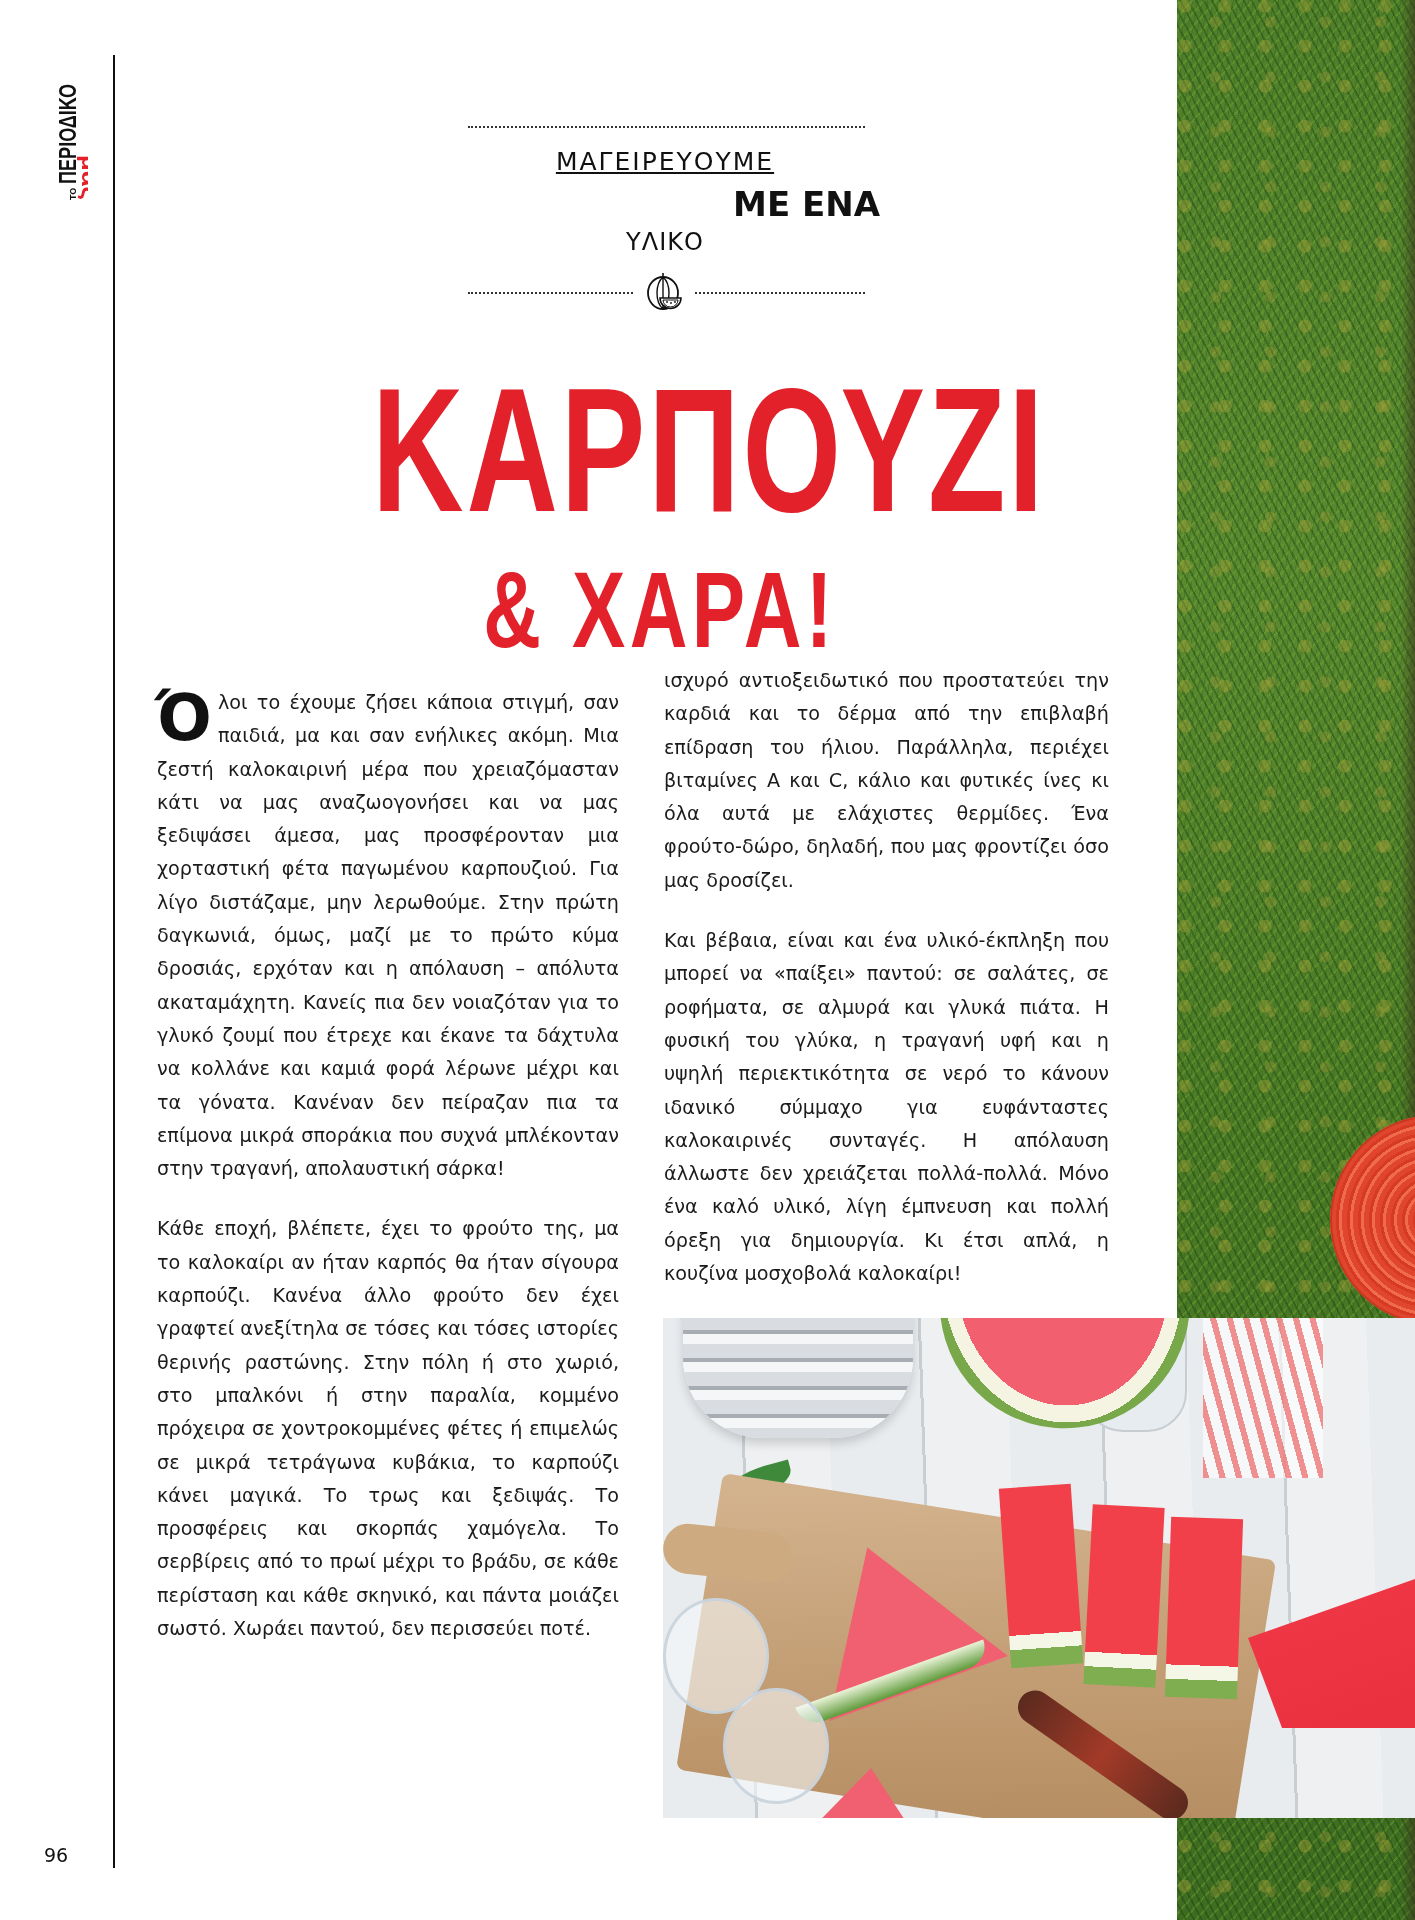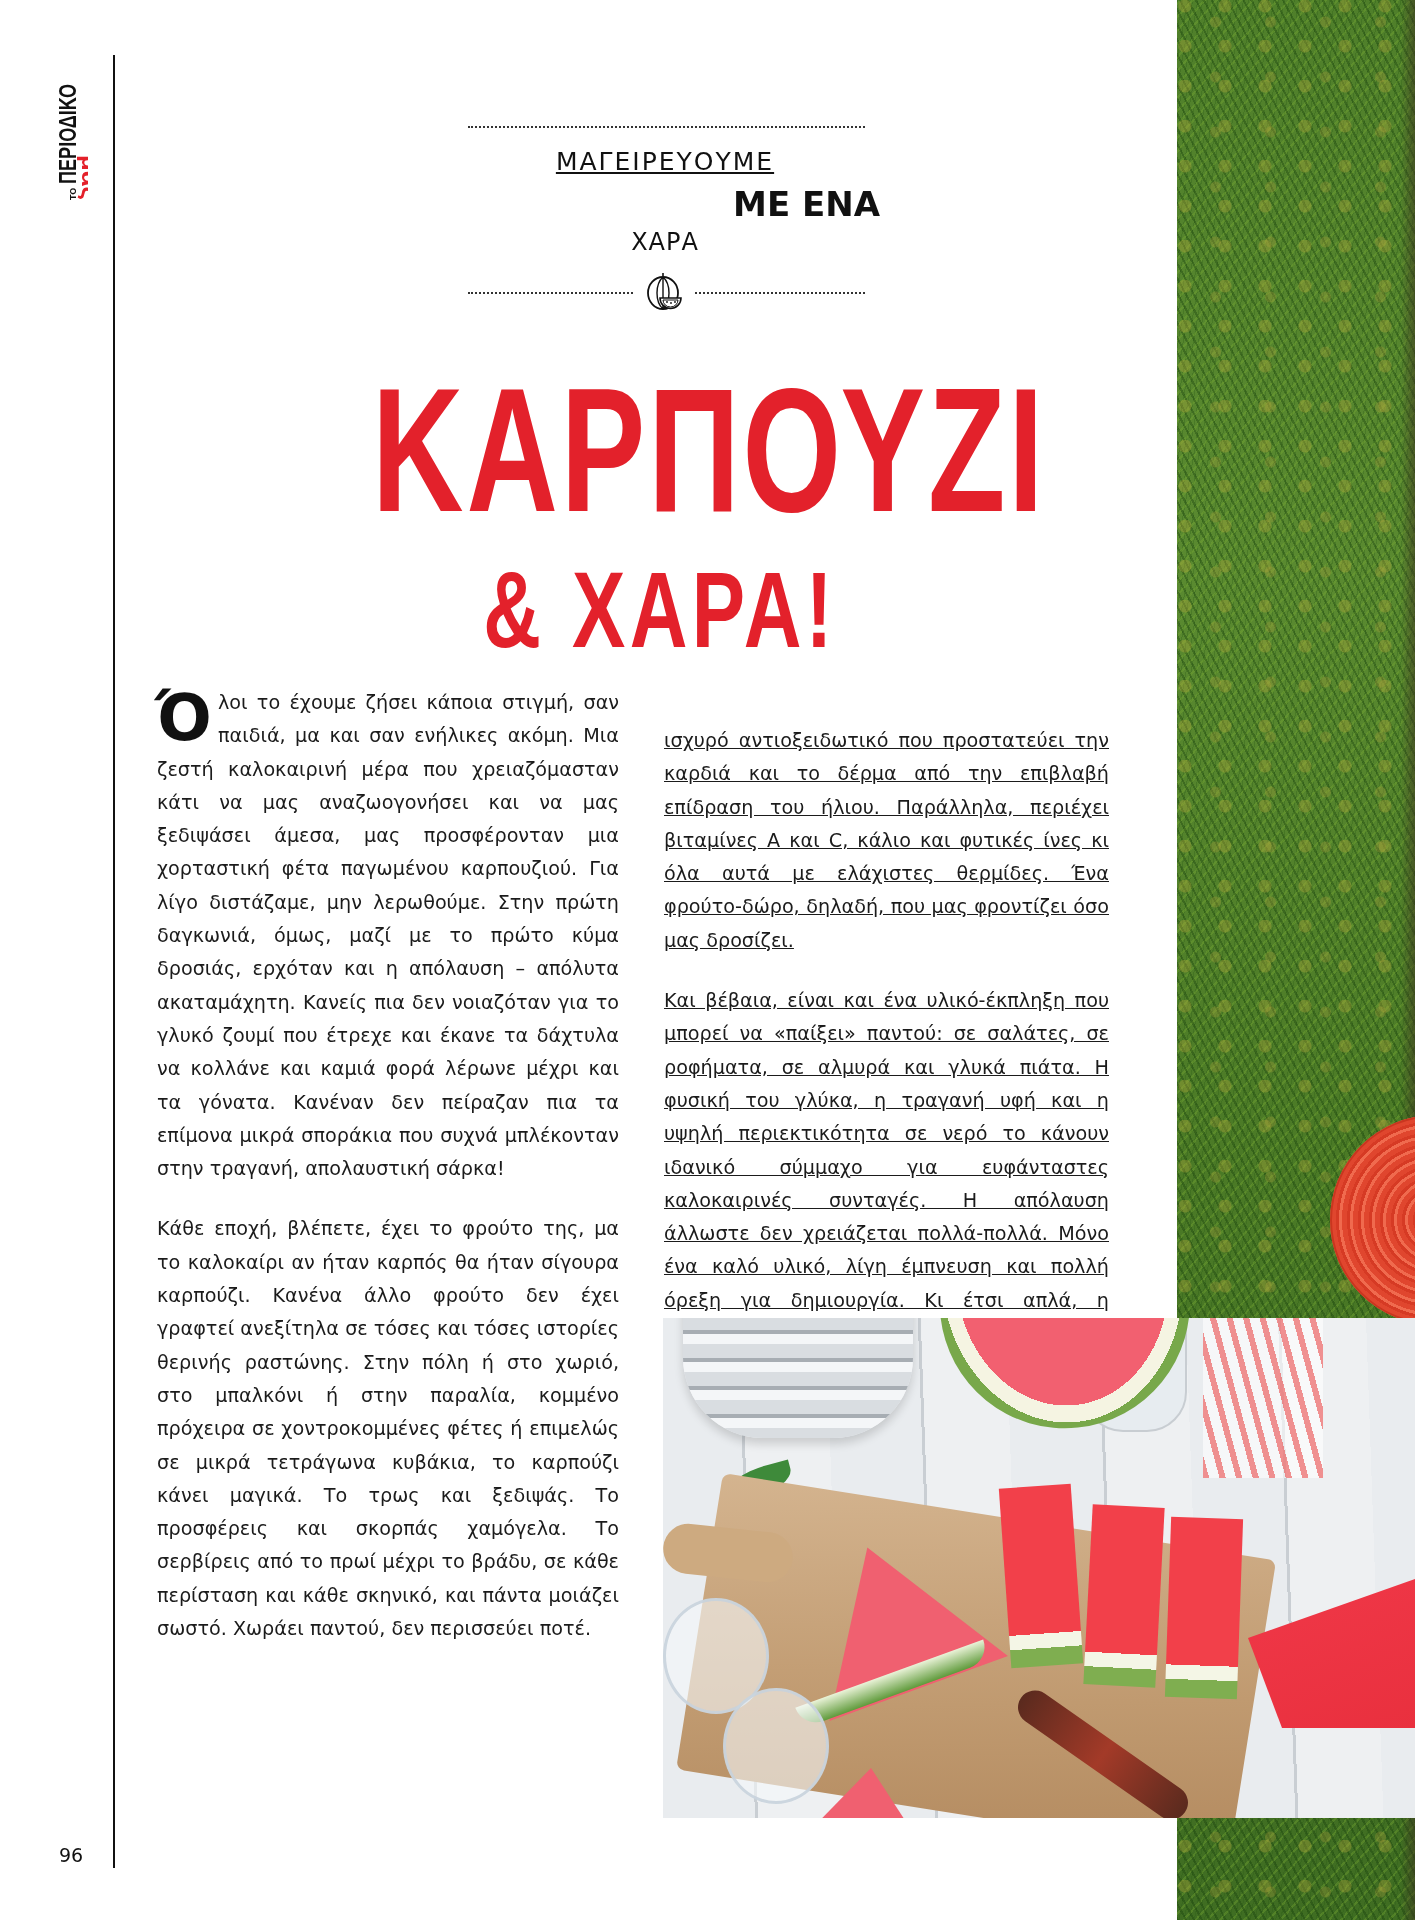--- a/index.html
+++ b/index.html
@@ -18,40 +18,40 @@
   }
   .grass::after { content:""; position:absolute; right:0; top:0; width:14px; height:100%;
     background:linear-gradient(90deg, rgba(40,40,20,.0), rgba(60,50,30,.55)); }
   .placemat { position:absolute; left:1330px; top:1115px; width:210px; height:210px; border-radius:50%;
     background: repeating-radial-gradient(circle at center, #e0462e 0 5px, #f06a4e 5px 8px, #d63a24 8px 11px);
     box-shadow: 0 0 0 2px #c9361f inset; }
 
   
   .brand { position:absolute; left:28px; top:50px; width:60px; height:150px; }
   .vrule { position:absolute; left:113px; top:55px; width:2px; height:1813px; background:#111; }
-  .page-num { position:absolute; left:44px; top:1844px; font:400 19px "DejaVu Sans", sans-serif; color:#111;margin-left:15px; }
+  .page-num { position:absolute; left:44px; top:1844px; font:400 19px "DejaVu Sans", sans-serif; color:#111; }
 
   
   .dots { position:absolute; height:0; border-top:2px dotted #333; }
   .kicker1 { position:absolute; left:450px; width:430px; top:147px; text-align:center; font:400 25px "DejaVu Sans", sans-serif; letter-spacing:2px; color:#111;text-decoration:underline; }
   .kicker2 { position:absolute; left:450px; width:430px; top:184px; text-align:right; font:700 34px "DejaVu Sans", sans-serif; color:#111; }
   .kicker3 { position:absolute; left:450px; width:430px; top:228px; text-align:center; font:400 24px "DejaVu Sans", sans-serif; letter-spacing:1px; color:#111; }
   .wm-icon { position:absolute; left:643px; top:272px; width:40px; height:40px; }
 
   
   .h1 { position:absolute; left:260px; width:800px; top:360px; text-align:center; color:#e3212b;
         font:700 176px "Liberation Sans", sans-serif; line-height:180px; transform:scaleX(.72); transform-origin:center top; letter-spacing:4px; }
   .h2 { position:absolute; left:260px; width:800px; top:555px; text-align:center; color:#e3212b;
         font:700 108px "Liberation Sans", sans-serif; line-height:110px; transform:scaleX(.74); transform-origin:center top; letter-spacing:6px; }
 
   
   .col { position:absolute; font:400 19.2px "DejaVu Sans", sans-serif; line-height:33.3px; color:#1b1b1b; text-align:justify; }
   .col p { margin:0 0 27px 0; }
   .col1 { left:157px; top:686px; width:462px; }
-  .col2 { left:664px; top:724px; width:445px;text-decoration:underline; }
+  .col2 { left:664px; top:664px; width:445px; }
   .dropcap { float:left; font:700 64px "DejaVu Sans", sans-serif; line-height:56px; margin:4px 6px 0 -2px; color:#111; }
 
   
   .photo { position:absolute; left:663px; top:1318px; width:752px; height:500px; overflow:hidden;
     background: repeating-linear-gradient(88deg, #e9ecef 0 92px, #c9ced3 92px 95px, #eef0f2 95px 180px); }
   .photo .pitcher { position:absolute; left:20px; top:-30px; width:230px; height:150px; border-radius:0 0 80px 80px;
     background: repeating-linear-gradient(180deg, #d9dde1 0 14px, #a7adb3 14px 18px, #f4f6f8 18px 28px); box-shadow:0 6px 10px rgba(0,0,0,.15); }
   .photo .board { position:absolute; left:60px; top:155px; width:560px; height:300px; background:linear-gradient(170deg,#d4b48f,#c09a70 60%,#b38a5f);
     transform:rotate(9deg); transform-origin:left top; border-radius:8px; }
   .photo .handle { position:absolute; left:0; top:210px; width:130px; height:50px; background:#cdaa80; border-radius:25px; transform:rotate(6deg); }
@@ -86,21 +86,21 @@
       <text x="0" y="0" font-family="Liberation Sans, sans-serif" font-weight="900" font-size="22" fill="#e4202a" textLength="45" lengthAdjust="spacingAndGlyphs">μας</text>
     </g>
   </svg>
 </div>
 <div class="vrule"></div>
 <div class="page-num">96</div>
 
 <div class="dots" style="left:468px; top:126px; width:397px;"></div>
 <div class="kicker1">ΜΑΓΕΙΡΕΥΟΥΜΕ</div>
 <div class="kicker2">ΜΕ ΕΝΑ</div>
-<div class="kicker3">ΧΑΡΑ</div>
+<div class="kicker3">ΥΛΙΚΟ</div>
 <div class="dots" style="left:468px; top:292px; width:165px;"></div>
 <div class="dots" style="left:695px; top:292px; width:170px;"></div>
 <svg class="wm-icon" viewBox="0 0 40 40">
   <path d="M20 4 v-3" stroke="#111" stroke-width="1.6" fill="none"></path>
   <ellipse cx="20" cy="21" rx="15" ry="16" stroke="#111" stroke-width="1.8" fill="none"></ellipse>
   <path d="M20 5 C12 12 12 30 20 37 M20 5 C28 12 28 30 20 37 M20 5 v32" stroke="#111" stroke-width="1.4" fill="none"></path>
   <path d="M17 26 H38 A10.5 10.5 0 0 1 17 26 Z" fill="#fff" stroke="#111" stroke-width="1.6"></path>
   <path d="M20 28 H35 A7.5 7 0 0 1 20 28 Z" fill="none" stroke="#111" stroke-width="1"></path>
   <circle cx="24" cy="30" r=".9" fill="#111"></circle>
     <circle cx="28" cy="31" r=".9" fill="#111"></circle>

